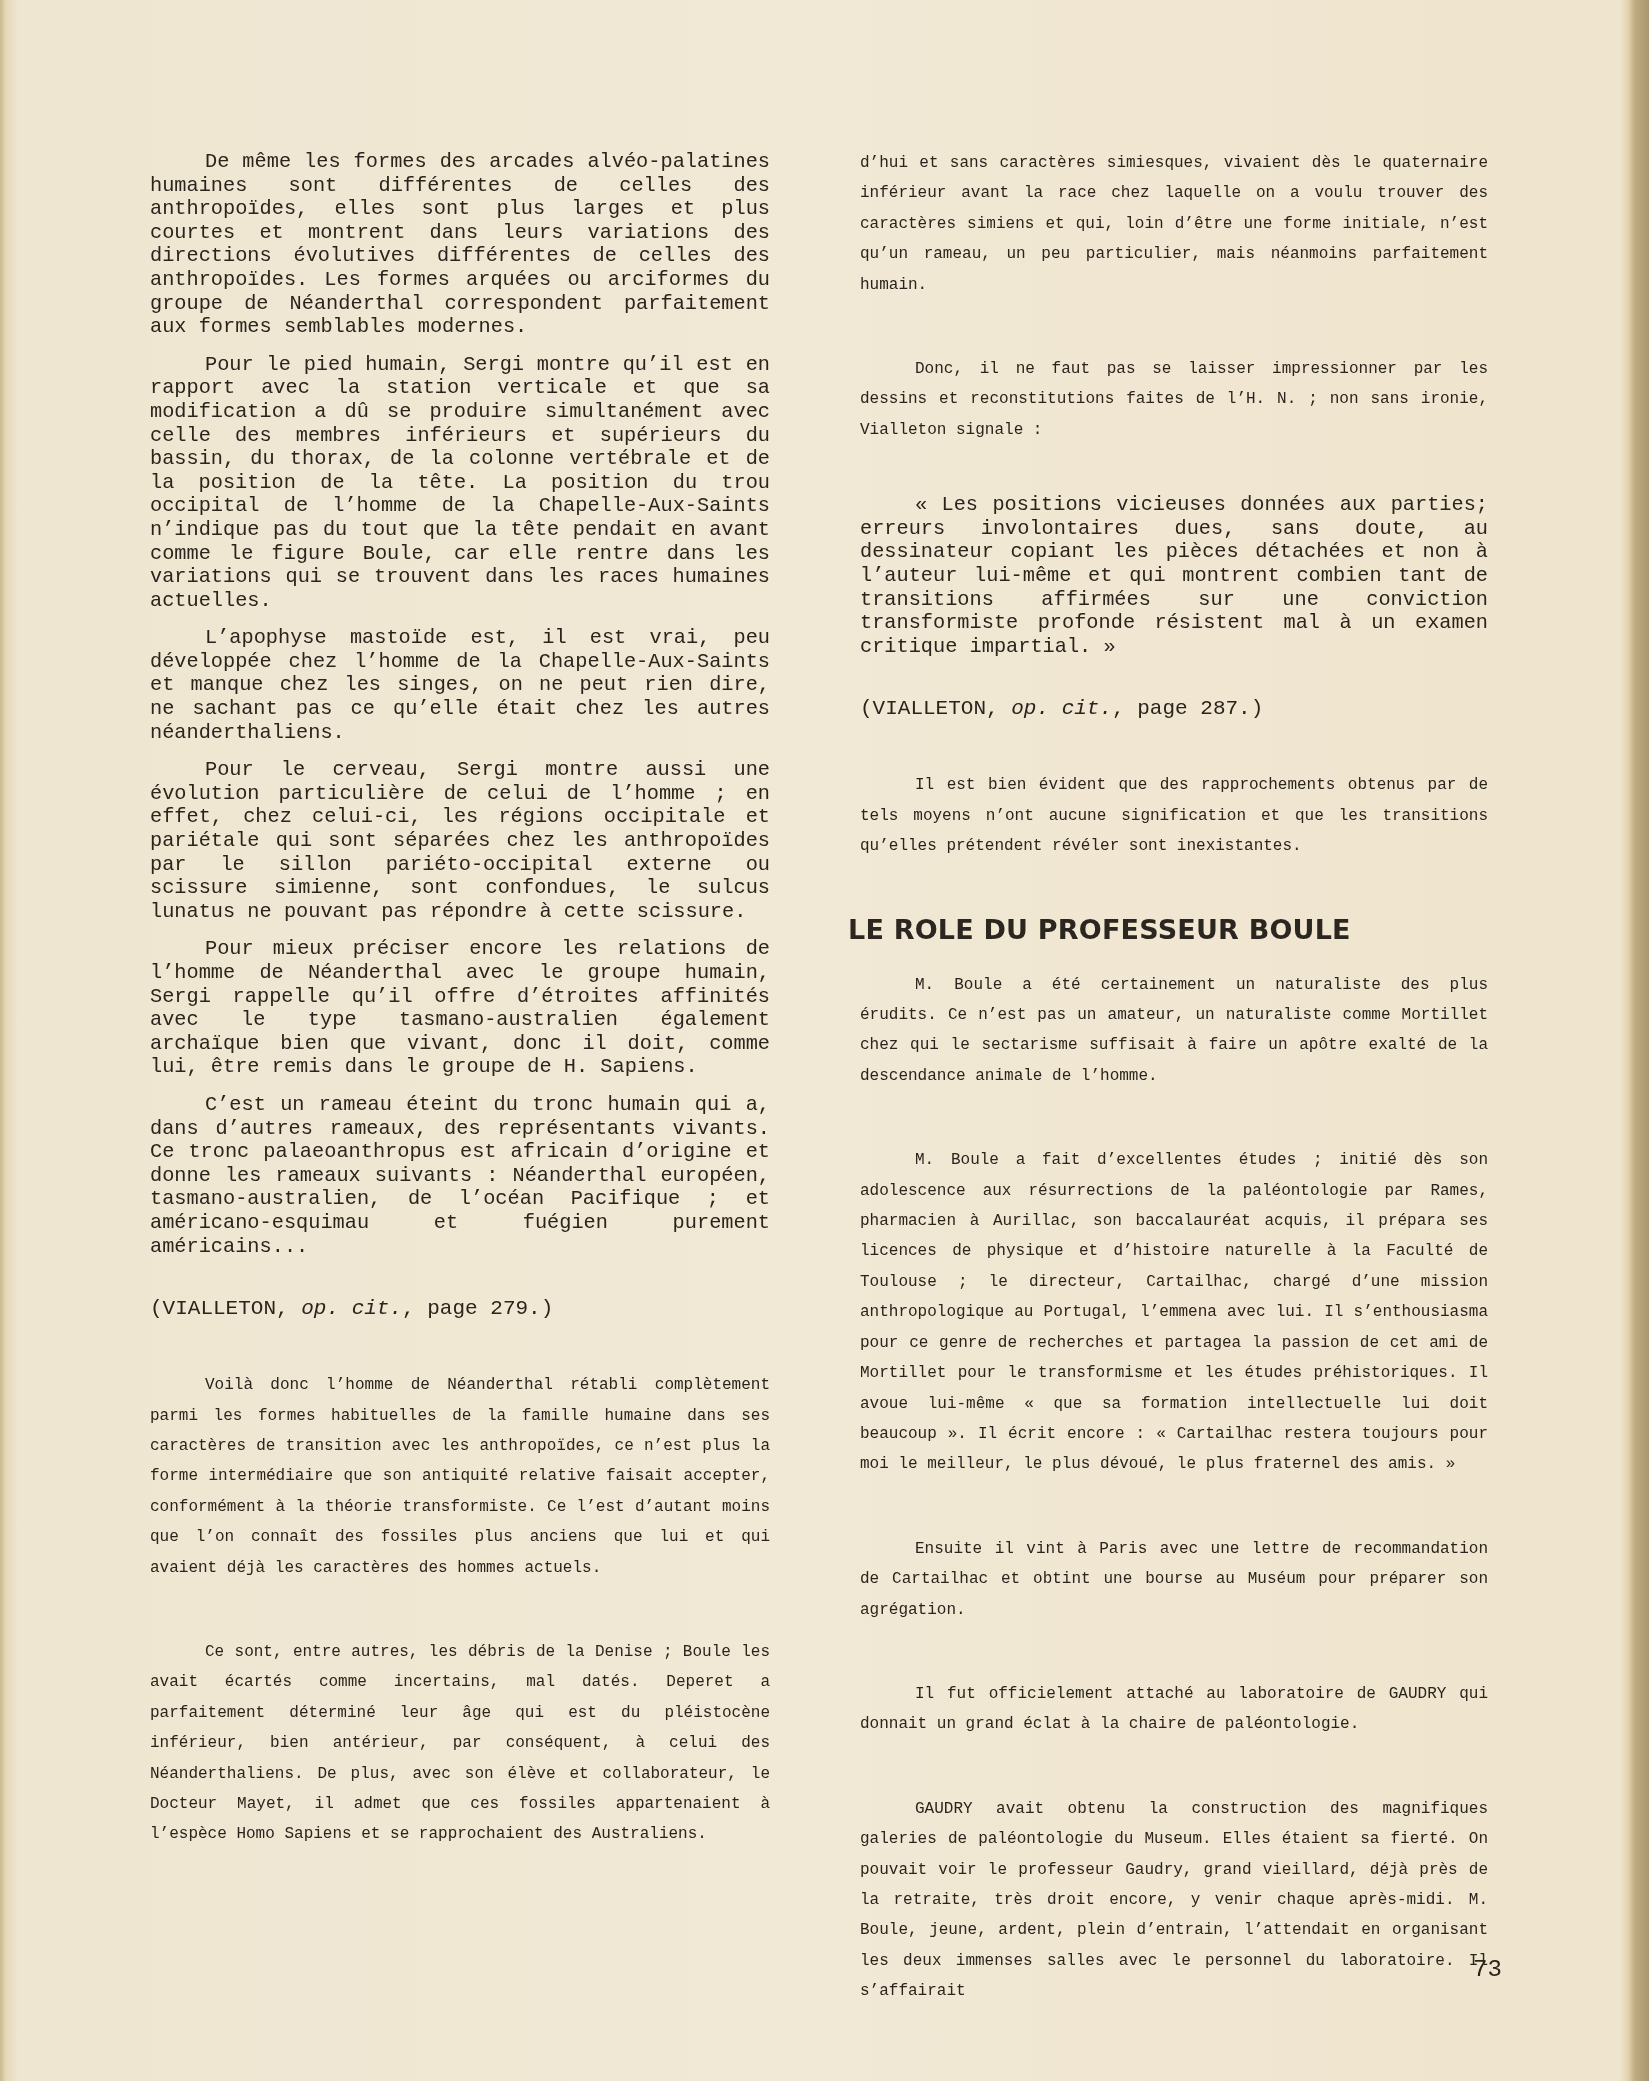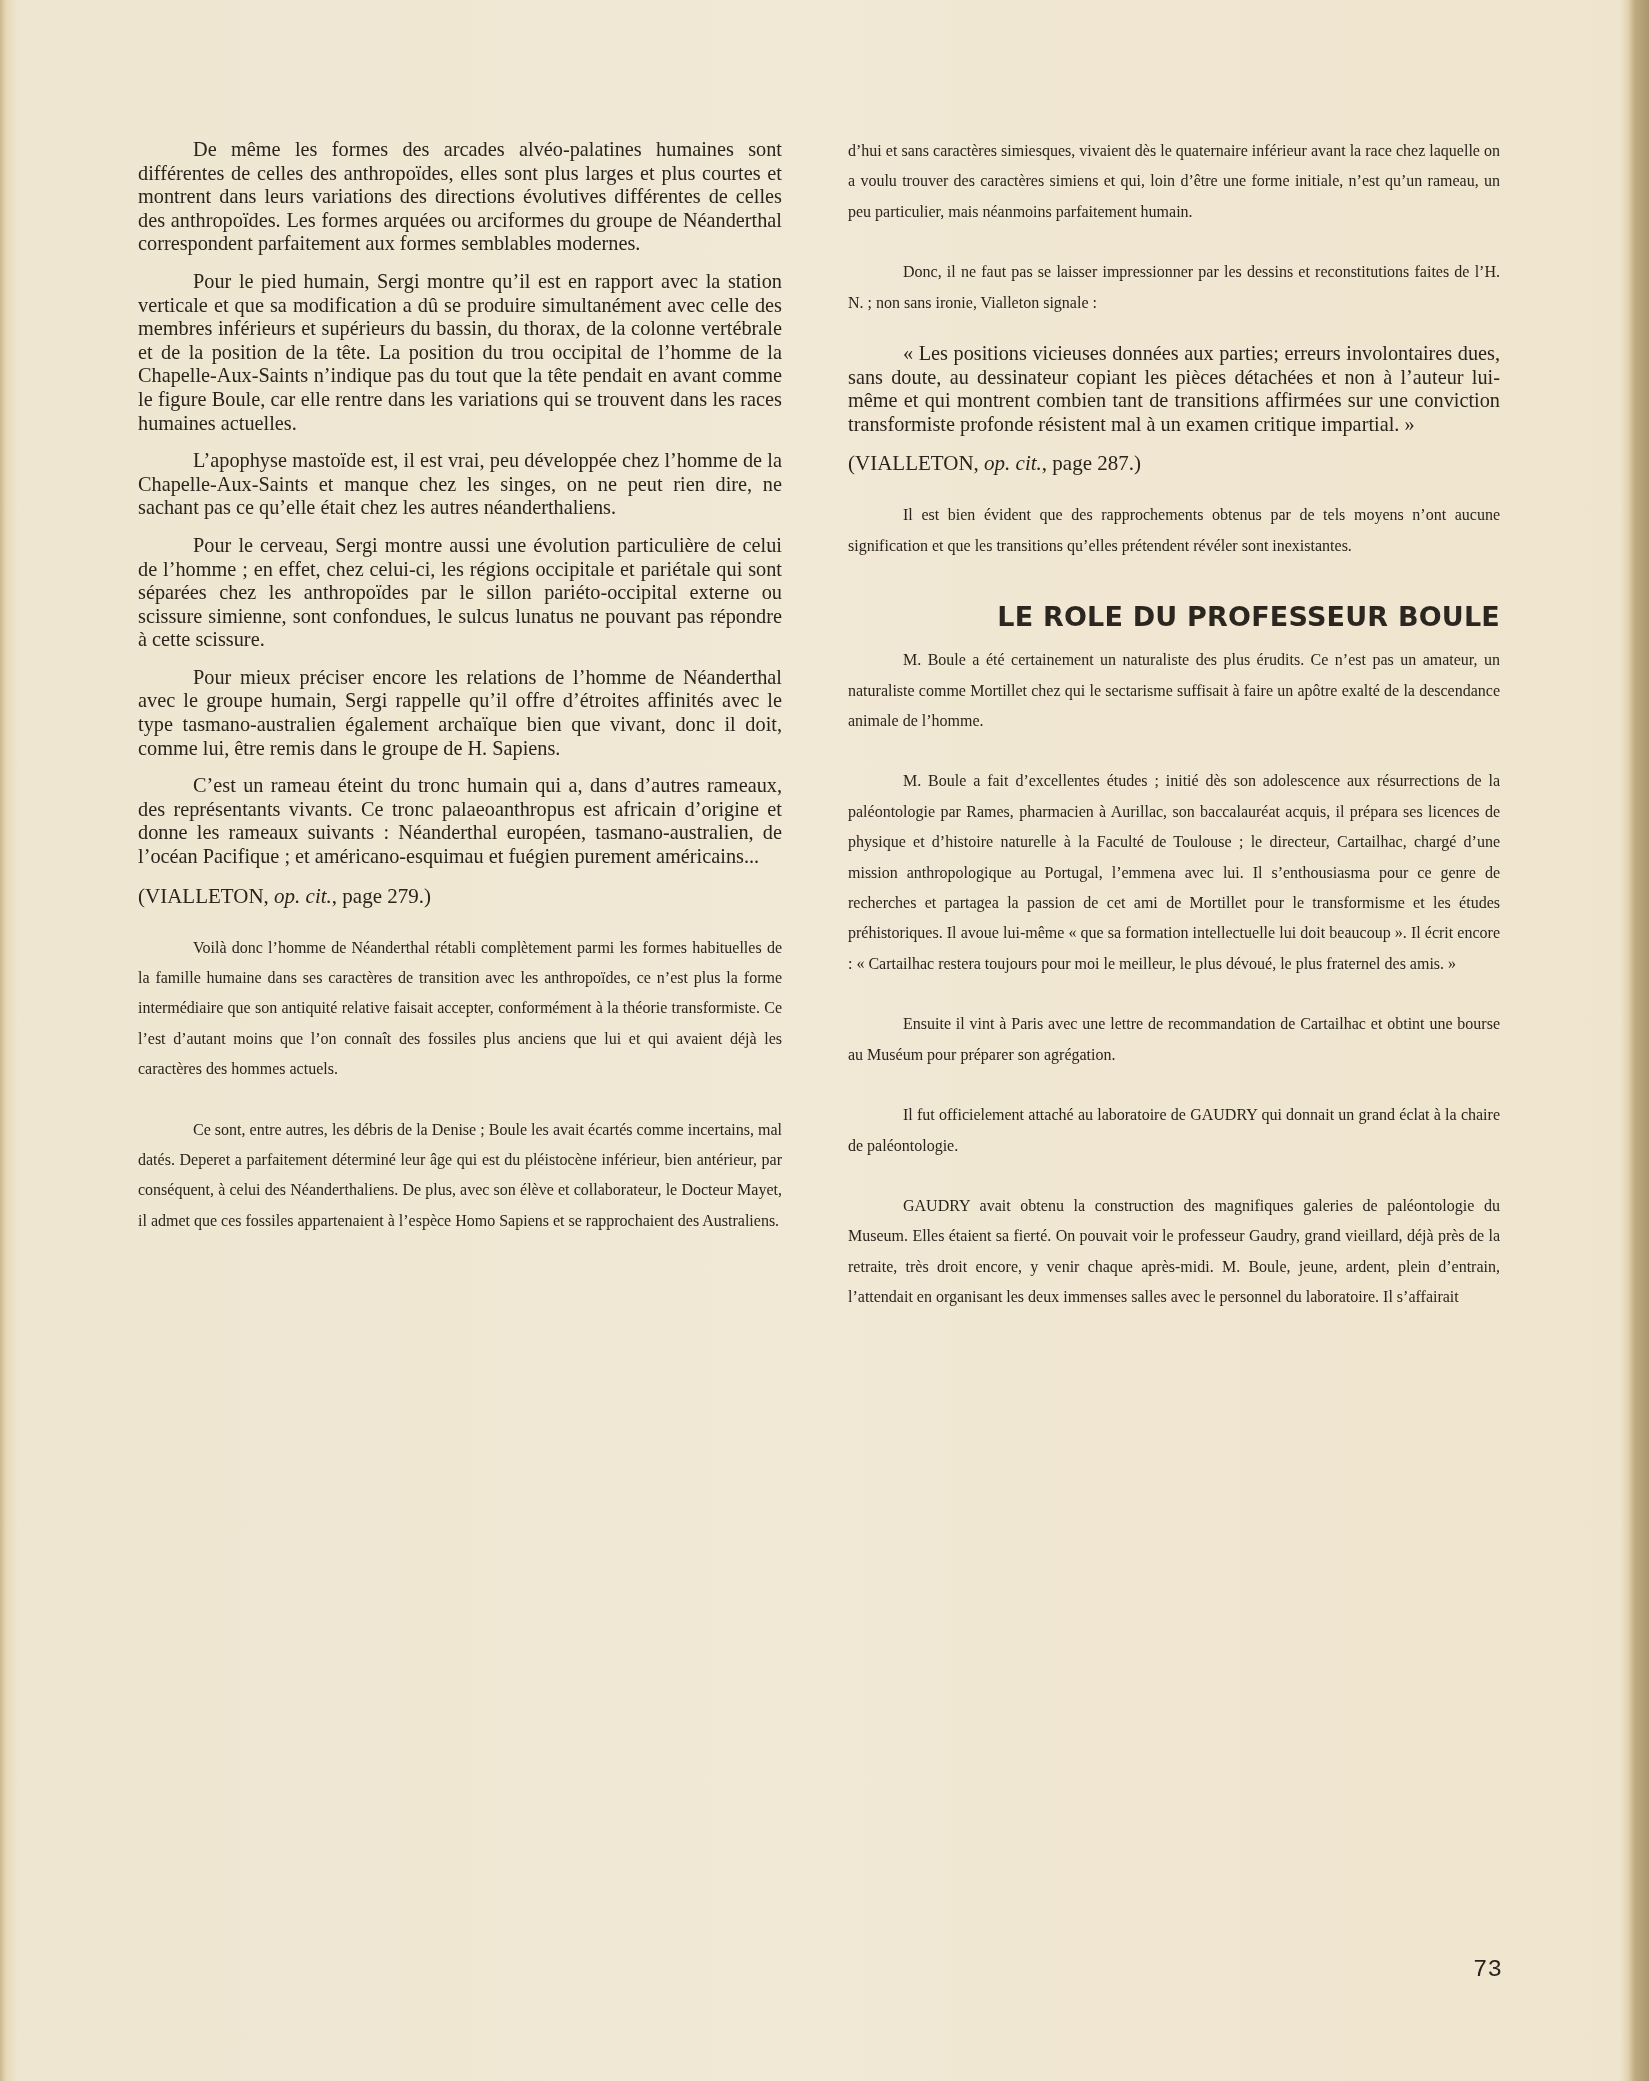--- a/index.html
+++ b/index.html
@@ -29,23 +29,24 @@
       left: 138px;
       top: 138px;
       width: 644px;
     }
     .col-right {
       left: 848px;
       top: 136px;
       width: 652px;
     }
     p {
-      margin: 0;
+      margin: 12px;
       text-indent: 55px;
       hyphens: manual;
+      font-family: Liberation Mono, monospace;
     }
     .small {
       font-size: 20.3px;
       line-height: 23.6px;
     }
     .small + .small { margin-top: 14px; }
     .large {
       font-size: 16px;
       line-height: 30.4px;
     }
@@ -60,21 +61,21 @@
       line-height: 26px;
       padding-right: 18px;
     }
     .cite i { font-style: italic; }
     .heading {
       font-family: "DejaVu Sans", "Liberation Sans", sans-serif;
       font-weight: bold;
       font-size: 27px;
       line-height: 32px;
       text-indent: 0;
-      text-align: right;
+      text-align: left;
       letter-spacing: 0.2px;
       color: #2b2620;
     }
     .gap-s { height: 14px; }
     .gap-m { height: 24px; }
     .gap-l { height: 30px; }
     .page-number {
       position: absolute;
       left: 1473px;
       top: 1956px;

